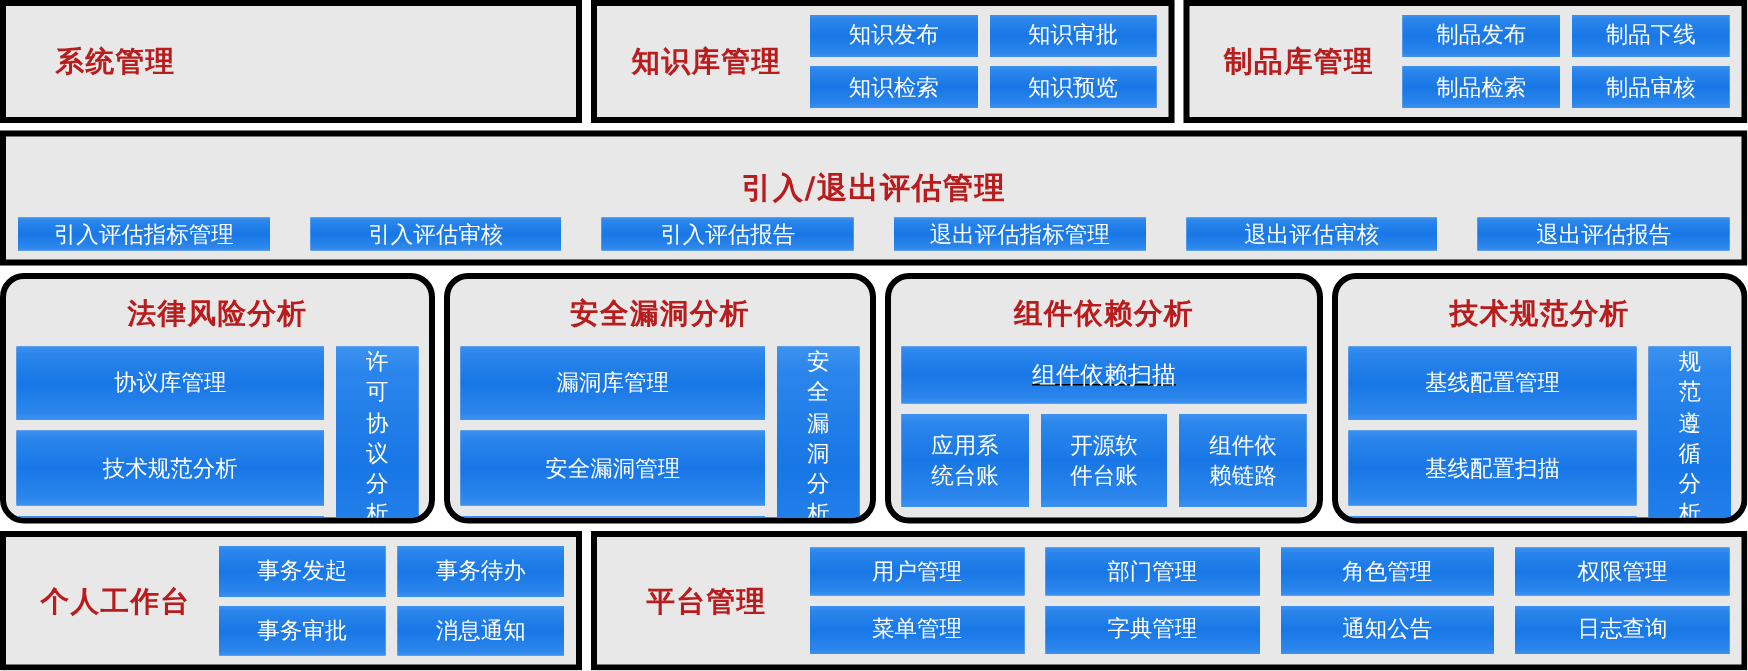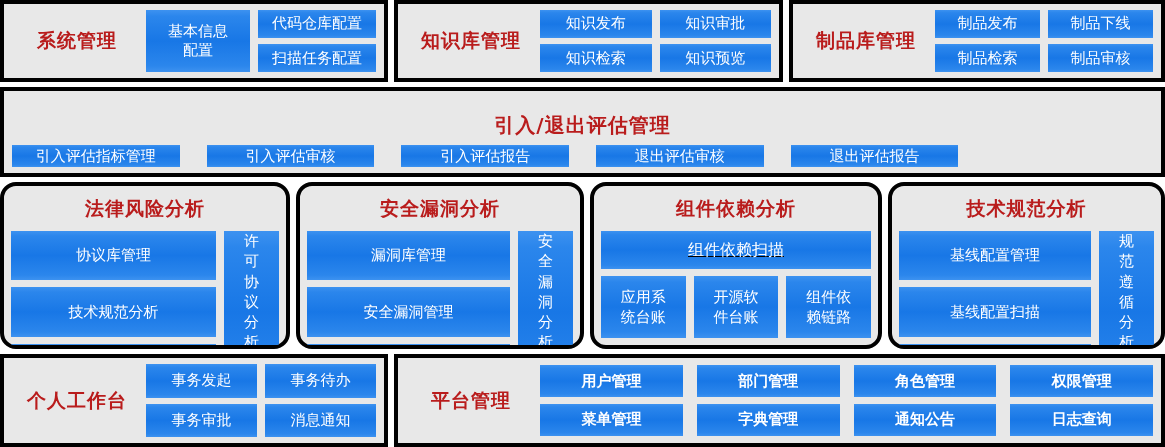--- a/index.html
+++ b/index.html
@@ -178,37 +178,31 @@
   
   .grid-4 {
     display: grid;
     grid-template-columns: repeat(4, 1fr);
     grid-template-rows: 1fr 1fr;
     gap: 7px 14px;
     flex: 1;
     height: 100%;
     padding: 7px 2px 7px 0;
   }
-  .grid-4 .btn { font-size: 15px; font-weight: bold; }
+  .grid-4 .btn { font-size: 15px; }
 </style>
 </head>
 <body>
 
 <div id="root">
 
   <div class="row row-1">
 
     <div class="panel panel-h" style="width:388px">
       <div class="panel-title">系统管理</div>
-      <div class="sys-grid">
-        <div class="btn btn-span2">基本信息
-配置</div>
-        <div class="btn">代码仓库配置</div>
-        <div class="btn">扫描任务配置</div>
-      </div>
     </div>
 
     <div class="panel panel-h" style="width:389px">
       <div class="panel-title">知识库管理</div>
       <div class="grid-2">
         <div class="btn">知识发布</div>
         <div class="btn">知识审批</div>
         <div class="btn">知识检索</div>
         <div class="btn">知识预览</div>
       </div>
@@ -226,20 +220,21 @@
 
   </div>
 
   <div class="row row-2">
     <div class="panel panel-wide">
       <div class="panel-title">引入/退出评估管理</div>
       <div class="wide-btns">
         <div class="btn">引入评估指标管理</div>
         <div class="btn">引入评估审核</div>
         <div class="btn">引入评估报告</div>
+        <div class="btn">退出评估指标管理</div>
         <div class="btn">退出评估审核</div>
         <div class="btn">退出评估报告</div>
       </div>
     </div>
   </div>
 
   <div class="row row-3">
 
     <div class="panel panel-v" style="width:290px">
       <div class="panel-title">法律风险分析</div>

